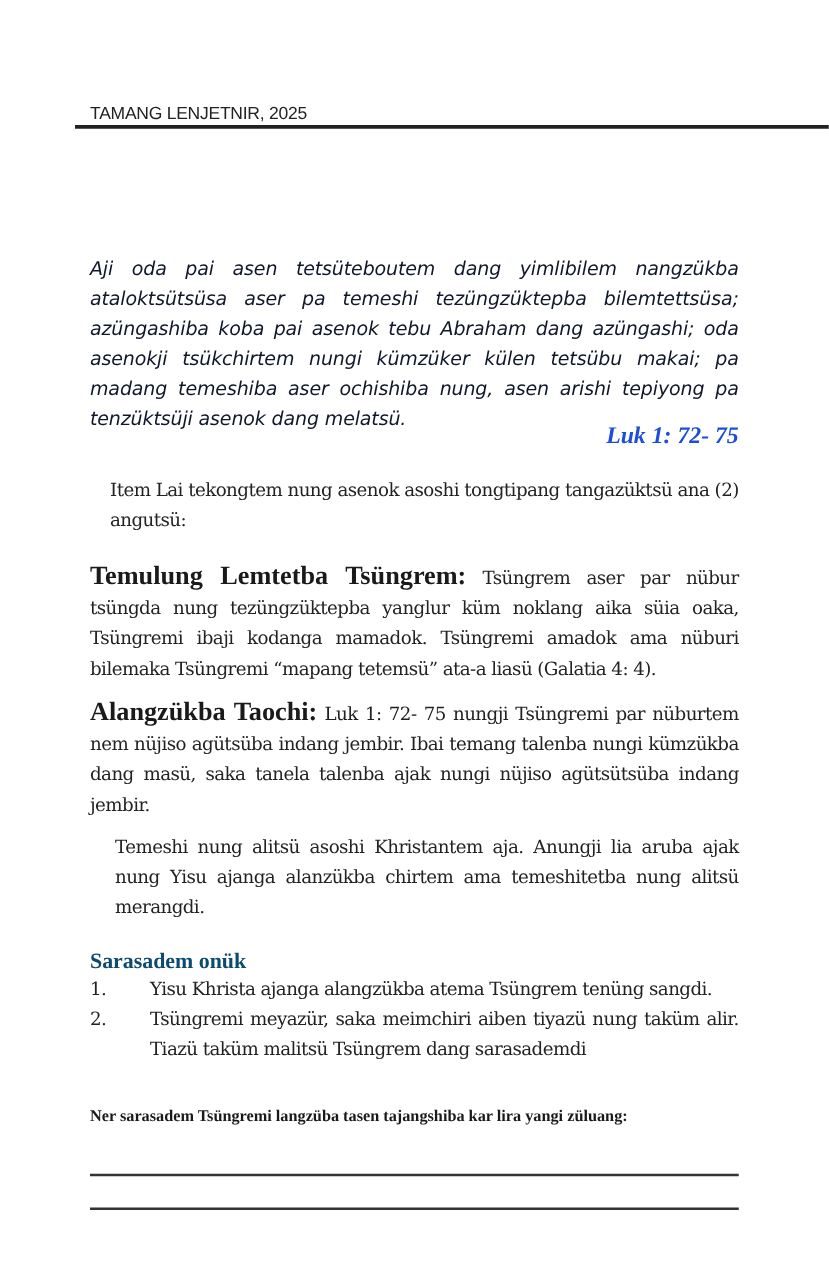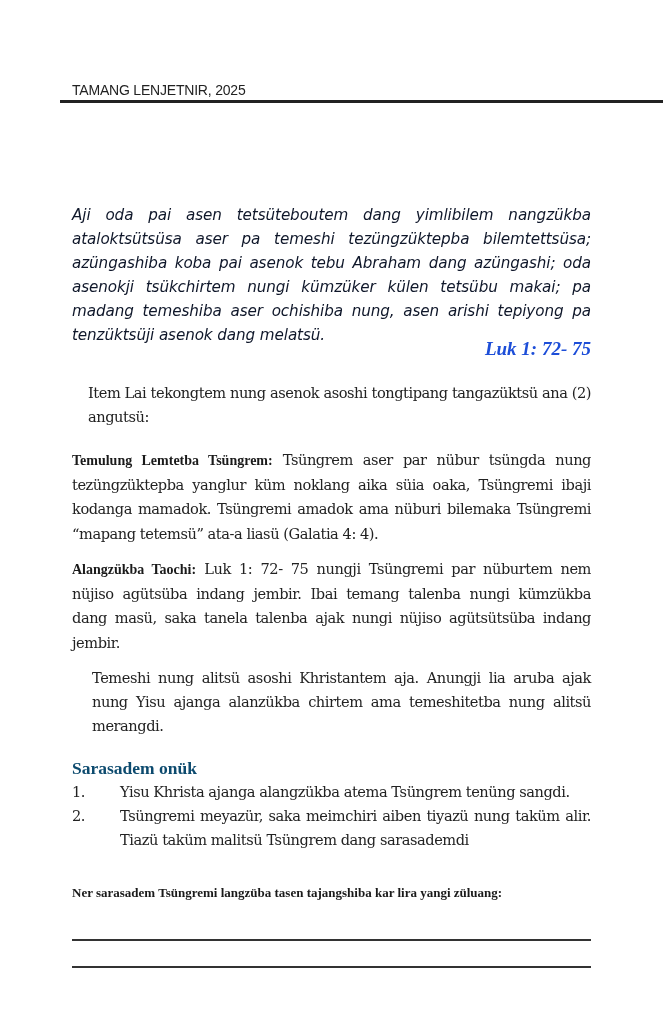--- a/index.html
+++ b/index.html
@@ -10,21 +10,21 @@
     .header-rule { position: absolute; left: 60px; right: 0; top: 88px; height: 3px; background: #222; }
     .date { position: absolute; left: 72px; top: 104px; font-family: "Liberation Serif", serif; font-weight: bold; font-size: 18.5px; color: #1a1a1a; }
     .title { position: absolute; left: 72px; right: 72px; top: 147px; text-align: center; font-family: "Liberation Serif", serif; font-weight: bold; font-size: 17.5px; color: #1a1a1a; }
     .verse { position: absolute; left: 72px; right: 72px; top: 191px; font-family: "DejaVu Sans", sans-serif; font-style: italic; font-size: 15.2px; line-height: 24px; text-align: justify; color: #0f172a; letter-spacing: -0.1px; }
     .ref { position: absolute; right: 72px; top: 326px; font-family: "Liberation Serif", serif; font-style: italic; font-weight: bold; font-size: 19px; color: #1d4ed8; }
     .body { font-family: "DejaVu Serif", serif; font-size: 14.6px; line-height: 24.2px; color: #222; text-align: justify; letter-spacing: -0.45px; }
     .p1 { position: absolute; left: 72px; right: 72px; top: 369px; margin-left: 16px; }
     .p2 { position: absolute; left: 72px; right: 72px; top: 436px; }
     .p3 { position: absolute; left: 72px; right: 72px; top: 545px; }
     .p4 { position: absolute; left: 72px; right: 72px; top: 654px; margin-left: 20px; }
-    .strong { font-family: "Liberation Serif", serif; font-weight: bold; font-size: 14px; letter-spacing: 0; color: #1a1a1a; margin-top: 22px; }
+    .strong { font-family: "Liberation Serif", serif; font-weight: bold; font-size: 21px; letter-spacing: 0; color: #1a1a1a; margin-top: 22px; }
     .sec-title { position: absolute; left: 72px; top: 746px; font-family: "Liberation Serif", serif; font-weight: bold; font-size: 17.5px; color: #0c4a6e; }
     .list { position: absolute; left: 72px; right: 72px; top: 768px; }
     .li { display: flex; }
     .li-num { width: 48px; flex: none; }
     .li-text { flex: 1; }
     .prompt { position: absolute; left: 72px; right: 72px; top: 870px; font-family: "Liberation Serif", serif; font-weight: bold; font-size: 13px; line-height: 22px; color: #1a1a1a; }
     .answer-line { position: absolute; left: 72px; right: 72px; height: 2px; background: #333; }
     .line1 { top: 927px; }
     .line2 { top: 954px; }
   </style>

